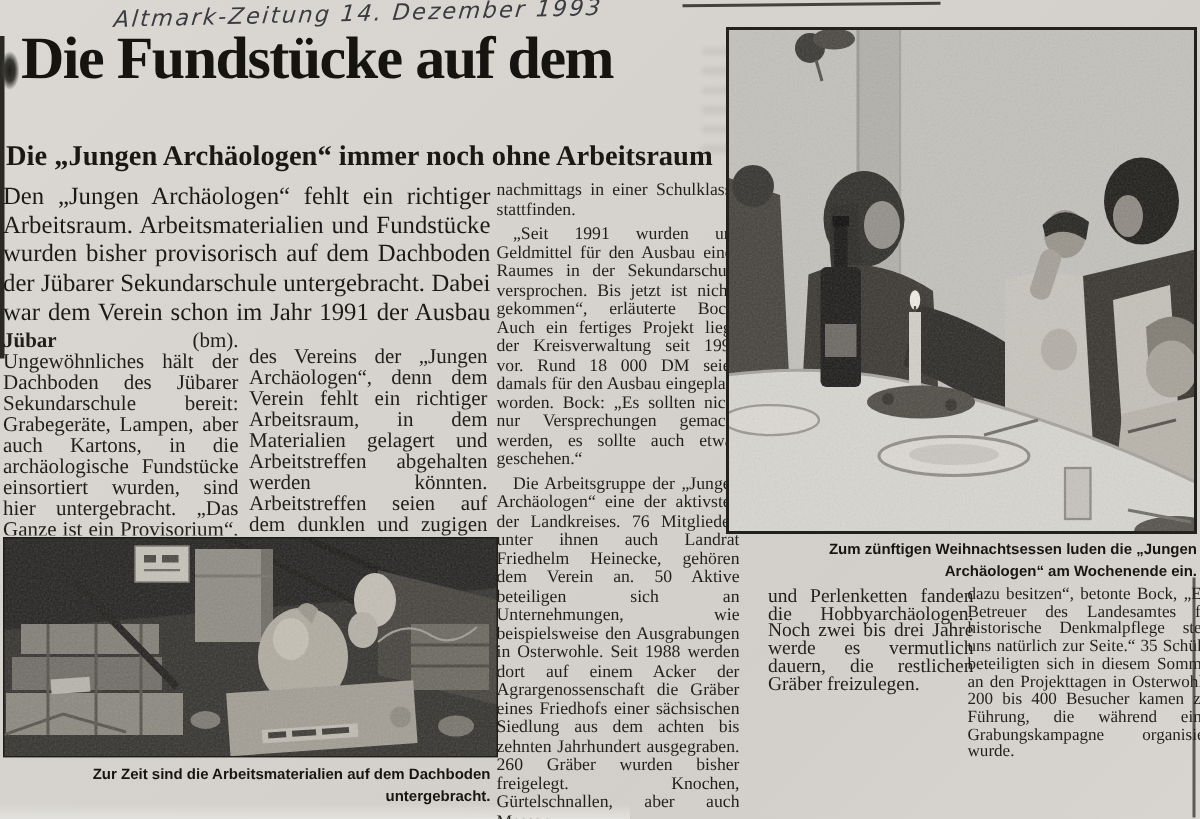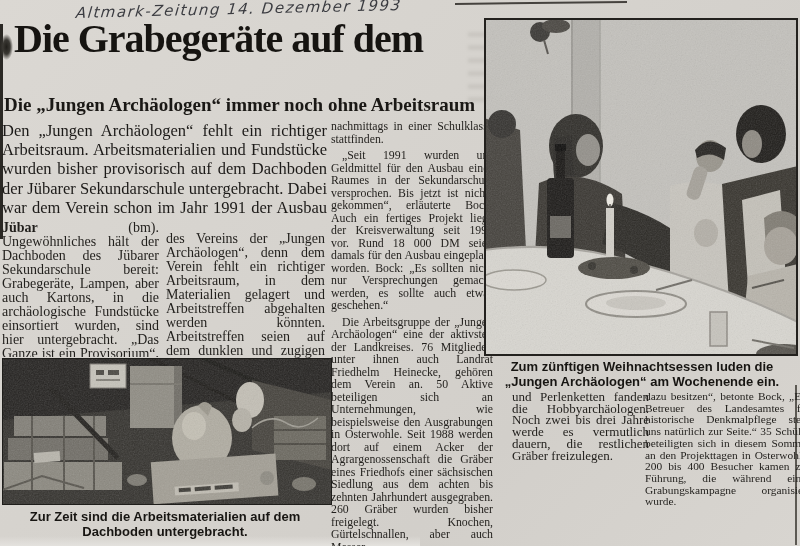--- a/index.html
+++ b/index.html
@@ -25,22 +25,22 @@
   .col1{left:2px;top:221px;width:157px;height:136px;}
   .col2{left:166px;top:232px;width:159px;height:136px;}
   .col3{left:331px;top:120px;width:162px;height:426px;font-size:11.8px;line-height:12.5px;}
   .col4{left:512px;top:391px;width:137px;height:155px;font-size:13px;line-height:11.7px;}
   .col5{left:633px;top:391px;width:165px;height:155px;font-size:11.4px;line-height:11.7px;margin-left:12px;}
   .dateline{font-weight:bold;}
   
   figure{margin:0;padding:0;}
   .photo-right{left:484px;top:18px;width:314px;height:338px;}
   .photo-left{left:2px;top:358px;width:330px;height:147px;}
-  .caption{font-family:"Liberation Sans",sans-serif;font-weight:bold;font-size:13px;
-           line-height:15px;color:#171512;text-align:center;}
+  .caption{font-family:"Liberation Sans",sans-serif;font-weight:bold;font-size:10px;
+           line-height:15px;color:#171512;text-align:right;}
   .cap-right{left:486px;top:359px;width:312px;height:32px;overflow:hidden;}
   .cap-left{left:2px;top:508px;width:324px;height:32px;overflow:hidden;}
   
   .edge-strip-left{left:0;top:24px;width:3px;height:215px;background:#2a2824;}
   .edge-blotch{left:0;top:34px;width:13px;height:26px;
                background:radial-gradient(closest-side,#211f1b 0%,#3a3833 55%,transparent 100%);}
   .edge-line-topright{left:455px;top:2px;width:172px;height:2px;background:#45423e;transform:rotate(-0.6deg);}
   .edge-line-right{left:795px;top:385px;width:2px;height:160px;background:#5c5953;}
   .ghost{left:468px;top:32px;width:262px;height:78px;opacity:.5;filter:blur(1.5px);
          background:repeating-linear-gradient(180deg,rgba(125,122,115,.28) 0 5px,transparent 5px 13px);}
@@ -54,21 +54,21 @@
   <div class="abs edge-strip-left"></div>
   <div class="abs edge-blotch"></div>
   <div class="abs edge-line-topright"></div>
   <div class="abs edge-line-right"></div>
   <div class="abs ghost"></div>
   <div class="abs bottom-fade"></div>
 
   <div class="abs handwriting">Altmark-Zeitung  14. Dezember 1993</div>
 
   <h1 class="abs headline" style="margin:0">
-    <span>Die Grabegeräte auf dem</span><br>
+    <span>Die Fundstücke auf dem</span><br>
   </h1>
 
   <h2 class="abs subhead" style="margin:0">Die „Jungen Archäologen“ immer noch ohne Arbeitsraum</h2>
 
   <p class="abs lead" style="margin:0">Den „Jungen Archäologen“ fehlt ein richtiger Arbeitsraum. Arbeitsmaterialien und Fundstücke wurden bisher provisorisch auf dem Dachboden der Jübarer Sekundarschule untergebracht. Dabei war dem Verein schon im Jahr 1991 der Ausbau eines Raumes versprochen worden.</p>
 
   <div class="abs col col1">
     <p><b class="dateline">Jübar</b>
       <span>(bm).</span>
       <span>Ungewöhnliches hält der Dachboden des Jübarer Sekundarschule bereit: Grabegeräte, Lampen, aber auch Kartons, in die archäologische Fundstücke einsortiert wurden, sind hier untergebracht. „Das Ganze ist ein Provisorium“, erläutert Hartmut Bock, Leiter</span></p>

